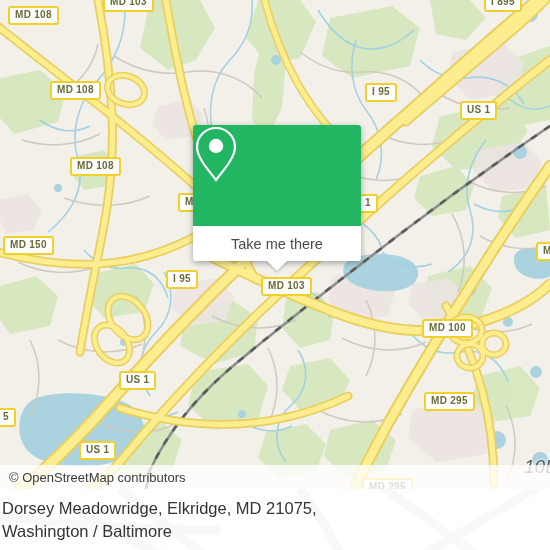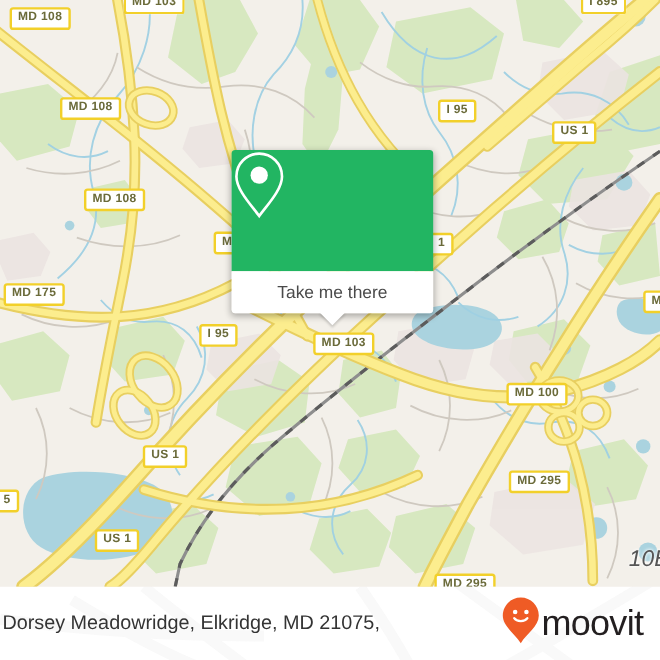--- a/index.html
+++ b/index.html
@@ -280,34 +280,37 @@
     <div id="shield-layer">
         <div class="shield" style="left: 8px; top: 6px;">MD 108</div>
         <div class="shield cut-top" style="left: 103px; top: -7px;">MD 103</div>
         <div class="shield cut-top" style="left: 484px; top: -7px;">I 895</div>
         <div class="shield" style="left: 50px; top: 81px;">MD 108</div>
         <div class="shield" style="left: 365px; top: 83px;">I 95</div>
         <div class="shield" style="left: 460px; top: 101px;">US 1</div>
         <div class="shield" style="left: 70px; top: 157px;">MD 108</div>
         <div class="shield" style="left: 178px; top: 193px;">MD</div>
         <div class="shield" style="left: 358px; top: 194px;">1</div>
-        <div class="shield" style="left: 3px; top: 236px;">MD 175</div>
+        <div class="shield" style="left: 3px; top: 236px;">MD 150</div>
         <div class="shield" style="left: 536px; top: 242px;">MD</div>
         <div class="shield" style="left: 166px; top: 270px;">I 95</div>
         <div class="shield" style="left: 261px; top: 277px;">MD 103</div>
         <div class="shield" style="left: 422px; top: 319px;">MD 100</div>
         <div class="shield" style="left: 119px; top: 371px;">US 1</div>
         <div class="shield" style="left: 424px; top: 392px;">MD 295</div>
         <div class="shield" style="left: -4px; top: 408px;">5</div>
         <div class="shield" style="left: 79px; top: 441px;">US 1</div>
         <div class="shield" style="left: 362px; top: 478px;">MD 295</div>
       </div>
 
     <div style="position:absolute;left:524px;top:456px;font-size:19px;font-style:italic;color:#555;text-shadow:0 0 3px #fff,0 0 3px #fff;">10B</div>
 
+    <div class="attrib">
+      <span>© OpenStreetMap contributors</span>
+    </div>
 
     <div class="card">
       <div class="card-head">
         <span>
           <svg width="46" height="58" viewBox="0 0 46 58" aria-hidden="true">
             <path d="M23 3 C12.5 3 4 11.5 4 22 C4 33 16 45.5 23 55 C30 45.5 42 33 42 22 C42 11.5 33.5 3 23 3 Z" fill="none" stroke="#ffffff" stroke-width="2.2"></path>
             <circle cx="23" cy="21" r="7.2" fill="#ffffff"></circle>
           </svg>
         </span>
       </div>
@@ -325,28 +328,18 @@
         <path d="M360,470 C400,500 440,528 478,556"></path>
         <path d="M300,489 C316,512 330,534 342,556"></path>
         <path d="M120,489 C150,514 180,536 206,556"></path>
         <path d="M60,500 C96,522 132,542 166,556"></path>
         <path d="M0,516 C60,524 140,530 220,530"></path>
       </g>
     </svg>
     <div class="footer-inner">
       <div class="addr">
         <div>Dorsey Meadowridge, Elkridge, MD 21075,</div>
-      </div>
-      <div class="brand">
-        <span>
-          <svg width="32" height="40" viewBox="0 0 32 40" aria-hidden="true">
-            <path d="M16 1 C7.7 1 1 7.7 1 16 C1 25 11 31 16 39 C21 31 31 25 31 16 C31 7.7 24.3 1 16 1 Z" fill="#ef5b25"></path>
-            <circle cx="11.3" cy="13" r="1.9" fill="#ffffff"></circle>
-            <circle cx="20.7" cy="13" r="1.9" fill="#ffffff"></circle>
-            <path d="M10.5 18.2 C12.6 21.4 19.4 21.4 21.5 18.2" stroke="#ffffff" stroke-width="1.9" fill="none" stroke-linecap="round"></path>
-          </svg>
-        </span>
-        <span class="brand-word">moovit</span>
+        <div>Washington / Baltimore</div>
       </div>
     </div>
   </div>
 
 </div>
 
 </body></html>

